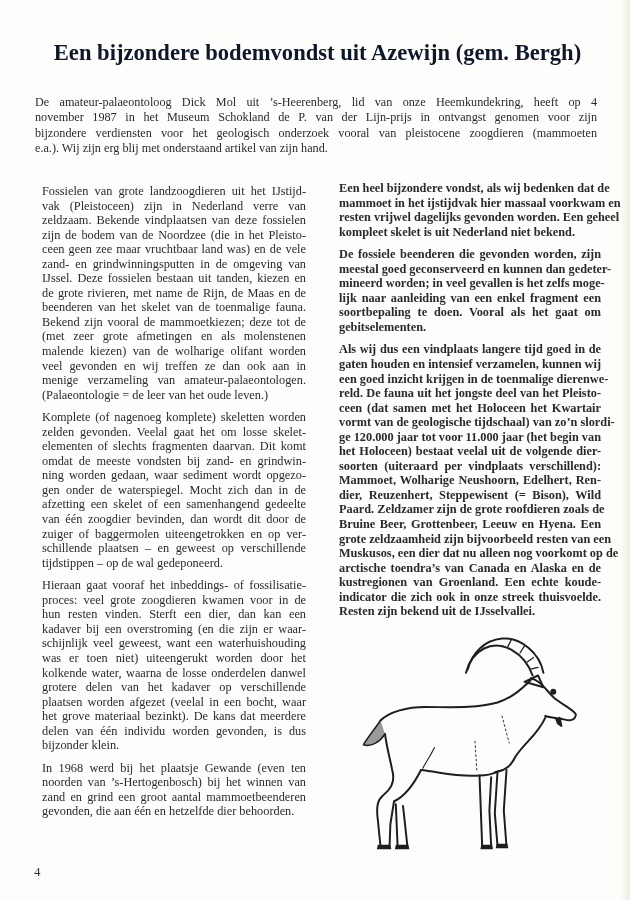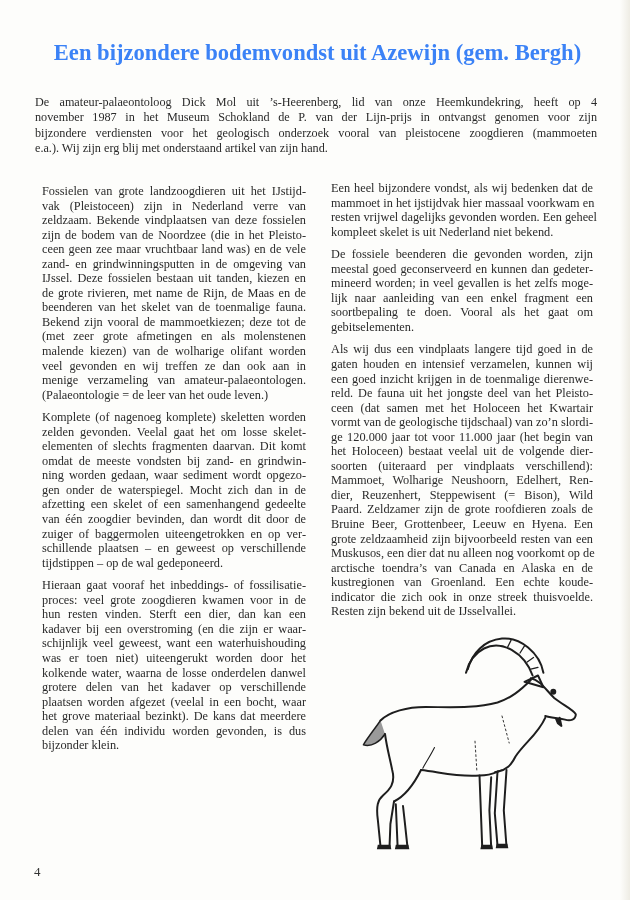--- a/index.html
+++ b/index.html
@@ -11,33 +11,33 @@
     position: relative;
   }
   .right-edge {
     position: absolute; top: 0; right: 0; width: 10px; height: 900px;
     background: linear-gradient(to right, #fdfdfb, #eeece4);
   }
   .title {
     position: absolute; left: 30px; top: 40px; width: 575px;
     font-family: "Liberation Serif", serif;
     font-weight: bold; font-size: 22.6px; letter-spacing: 0px;
-    color: #3b82f6; margin: 0; white-space: nowrap; text-align: center;
+    color: #0f172a; margin: 0; white-space: nowrap; text-align: center;
   }
   .intro {
     position: absolute; left: 35px; top: 95px; width: 562px;
     font-size: 12.2px; line-height: 15.3px;
     text-align: justify; color: #2a2a2a; margin: 0;
   }
   .col {
     position: absolute; top: 176px;
     font-size: 12.3px; line-height: 14.55px; color: #2a2a2a;
   }
   .col.left { left: 34px; width: 280px; }
-  .col.right { left: 323px; width: 278px; top: 173px; }
+  .col.right { left: 331px; width: 278px; top: 173px; font-weight: bold; }
   .col p { margin: 8px; text-align: justify; text-align-last: left; }
   .line { display: block; text-align: justify; text-align-last: justify; white-space: nowrap; }
   .line.last { text-align-last: left; }
   .page-number {
     position: absolute; left: 34px; top: 864px; font-size: 13px; color: #333;
   }
   .illustration {
     position: absolute; left: 340px; top: 632px; width: 270px; height: 240px;
   }
 </style>
@@ -92,20 +92,26 @@
       <span class="line">hun resten vinden. Sterft een dier, dan kan een</span>
       <span class="line">kadaver bij een overstroming (en die zijn er waar-</span>
       <span class="line">schijnlijk veel geweest, want een waterhuishouding</span>
       <span class="line">was er toen niet) uiteengerukt worden door het</span>
       <span class="line">kolkende water, waarna de losse onderdelen danwel</span>
       <span class="line">grotere delen van het kadaver op verschillende</span>
       <span class="line">plaatsen worden afgezet (veelal in een bocht, waar</span>
       <span class="line">het grove materiaal bezinkt). De kans dat meerdere</span>
       <span class="line">delen van één individu worden gevonden, is dus</span>
       <span class="line last">bijzonder klein.</span>
+    </p>
+    <p>
+      <span class="line">In 1968 werd bij het plaatsje Gewande (even ten</span>
+      <span class="line">noorden van ’s-Hertogenbosch) bij het winnen van</span>
+      <span class="line">zand en grind een groot aantal mammoetbeenderen</span>
+      <span class="line last">gevonden, die aan één en hetzelfde dier behoorden.</span>
     </p>
   </div>
 <div class="col right" id="right-col">
     <p>
       <span class="line">Een heel bijzondere vondst, als wij bedenken dat de</span>
       <span class="line">mammoet in het ijstijdvak hier massaal voorkwam en</span>
       <span class="line">resten vrijwel dagelijks gevonden worden. Een geheel</span>
       <span class="line last">kompleet skelet is uit Nederland niet bekend.</span>
     </p>
     <p>

